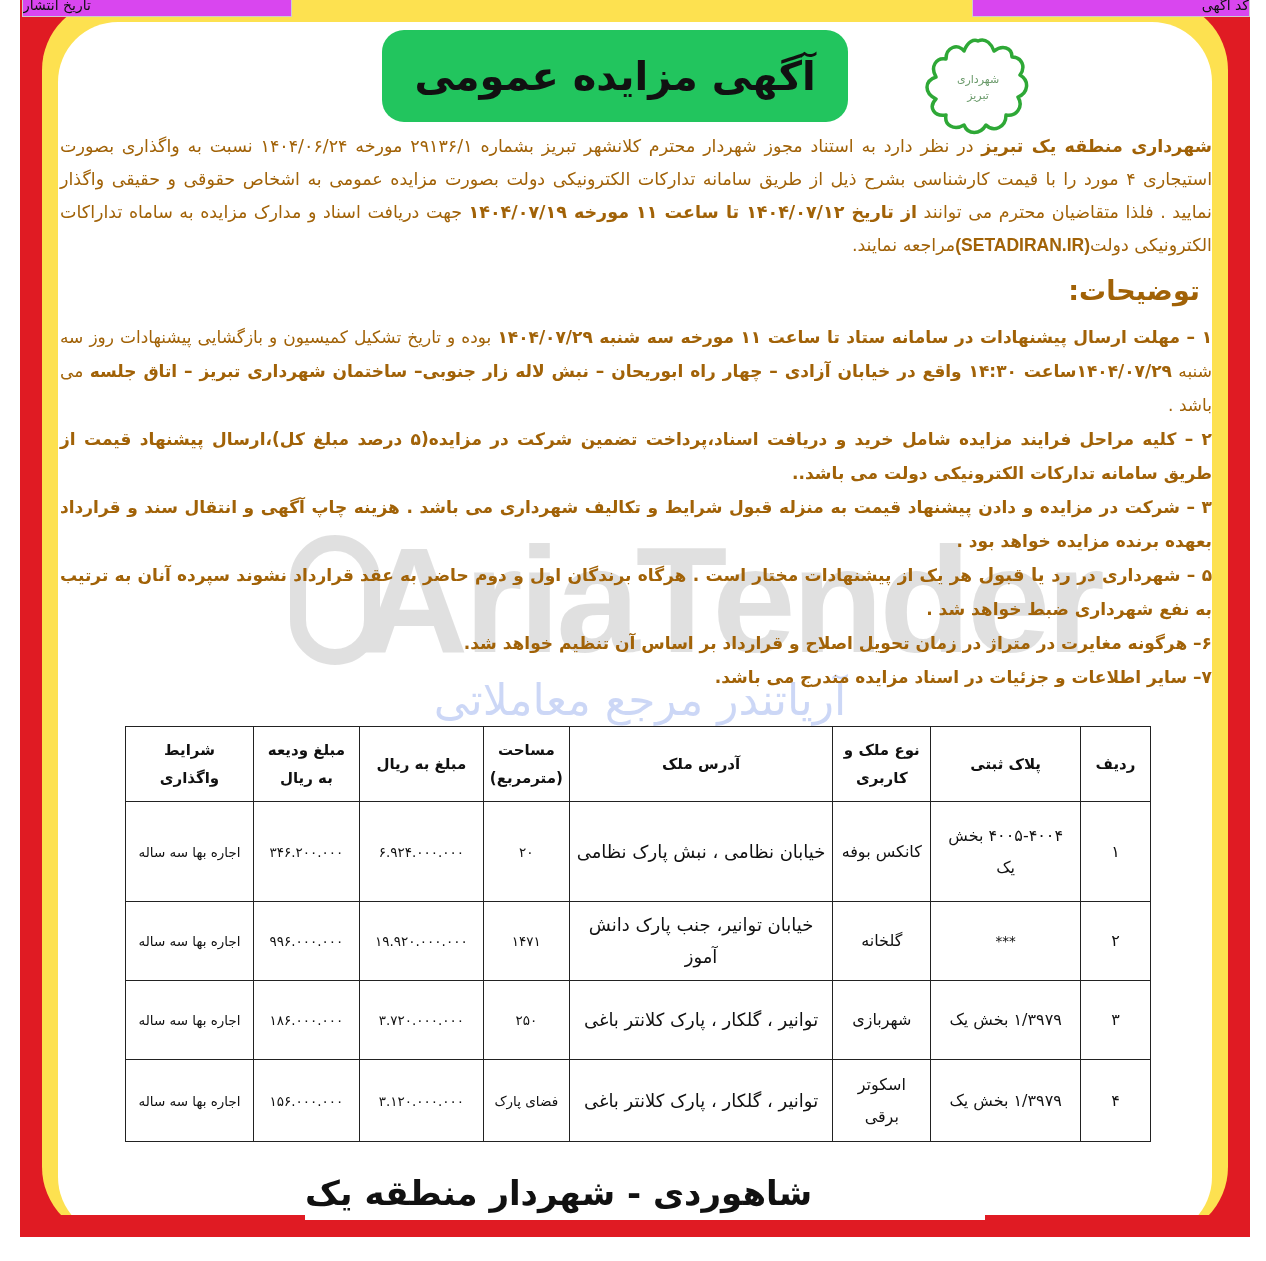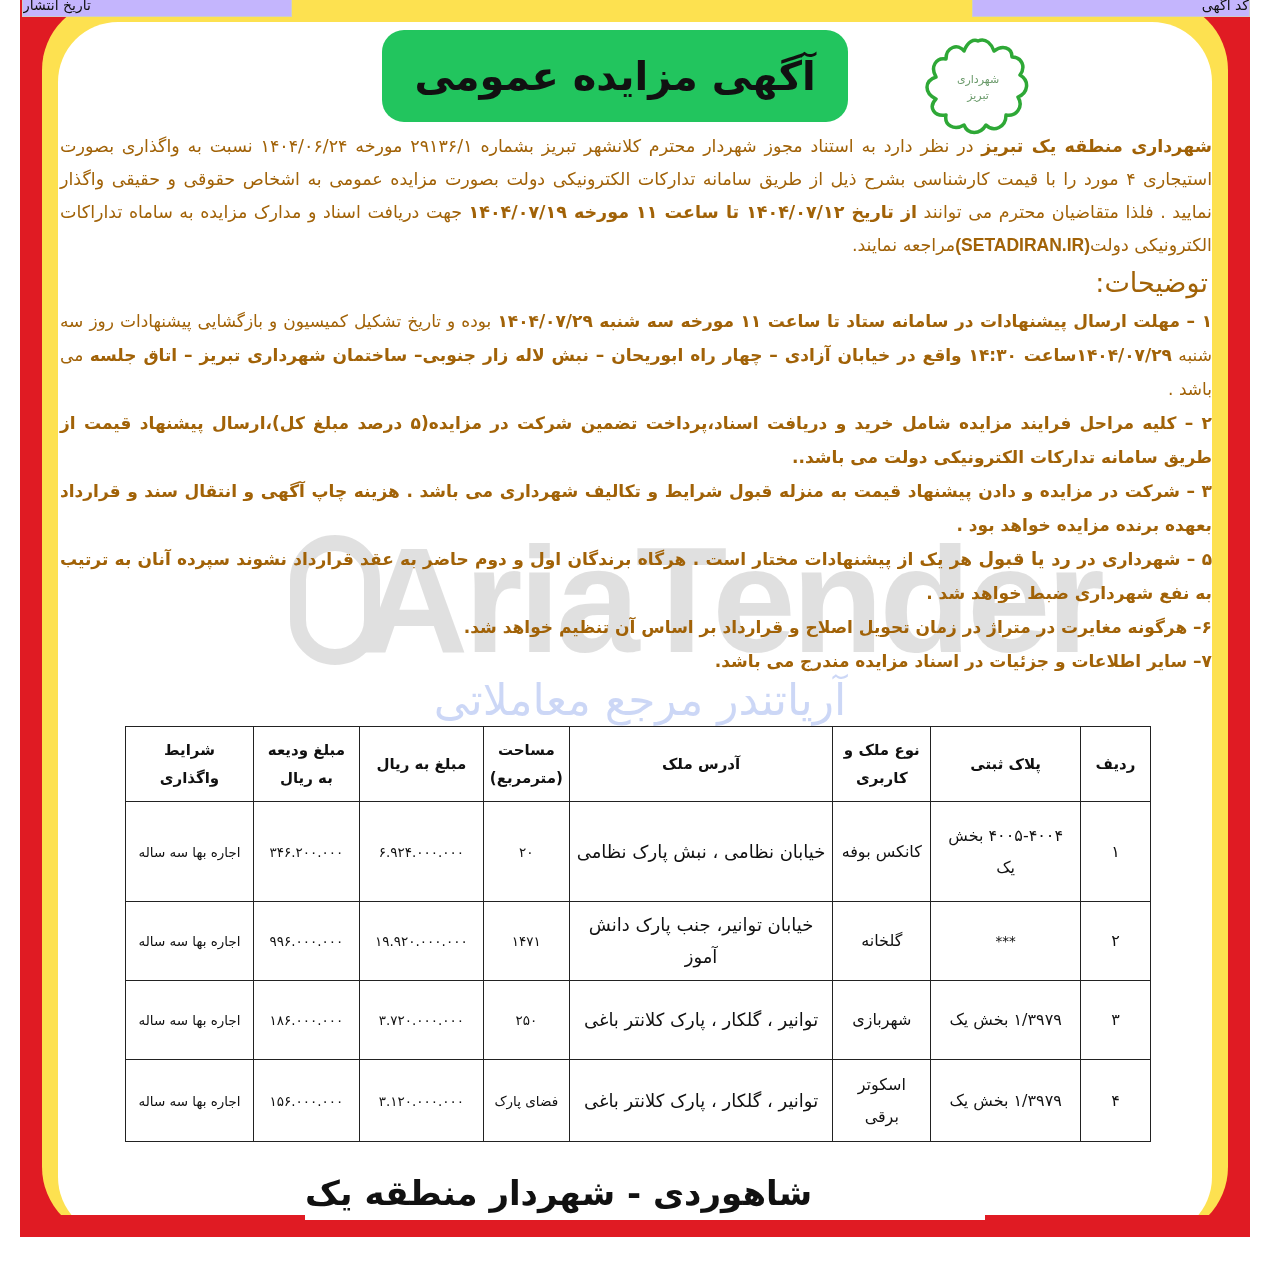--- a/index.html
+++ b/index.html
@@ -10,39 +10,39 @@
   .frame-red { position:absolute; left:20px; top:0; width:1230px; height:1237px; background:#e01b23; }
   .frame-yellow { position:absolute; left:42px; top:0; width:1186px; height:1237px; background:#fde150;
                   border-radius:70px 70px 70px 70px / 70px 70px 70px 70px; }
   .frame-yellow-top { position:absolute; left:120px; top:0; width:1030px; height:40px; background:#fde150; }
   .frame-white { position:absolute; left:58px; top:22px; width:1154px; height:1215px; background:#ffffff;
                  border-radius:60px 60px 60px 60px; }
   .bottom-red { position:absolute; left:20px; top:1215px; width:1230px; height:22px; background:#e01b23; }
   .bottom-white-tab { position:absolute; left:305px; top:1170px; width:680px; height:50px; background:#fff; }
 
   
-  .hdr-box { position:absolute; top:0; height:16px; background:#c4b5fd; border:1px solid #ccc; border-top:none;
+  .hdr-box { position:absolute; top:0; height:16px; background:#d946ef; border:1px solid #ccc; border-top:none;
              font-size:14px; line-height:10px; overflow:hidden; color:#111; }
   .hdr-left { left:22px; width:268px; }
   .hdr-right { left:972px; width:276px; }
 
   
   .title-pill { position:absolute; left:382px; top:30px; width:466px; height:92px; background:#22c55e;
                 border-radius:22px; display:flex; align-items:center; justify-content:center; }
   .title-text { font-size:40px; font-weight:bold; color:#111; direction:rtl; letter-spacing:-1px; }
 
   
   .logo { position:absolute; left:916px; top:35px; width:125px; height:105px; }
 
   
   .content { position:absolute; left:60px; top:130px; width:1152px; direction:rtl; text-align:justify;
              color:#a16207; font-family:"DejaVu Sans", sans-serif; }
   .para { font-size:17.5px; line-height:33px; margin:0; font-weight:bold; text-align-last:right; }
   .para .em { font-weight:900; }
-  .notes-title { font-size:27px; font-weight:normal; line-height:34px; margin:4px; }
+  .notes-title { font-size:27px; font-weight:bold; line-height:34px; margin:12px; }
   .item { font-size:17px; line-height:34px; margin:0; font-weight:bold; text-align-last:right; }
   .item .em { font-weight:900; }
 
   
   .watermark { position:absolute; left:290px; top:525px; width:700px; height:200px; pointer-events:none; opacity:0.22; }
   .wm-main { position:absolute; left:70px; top:0; font-size:150px; font-weight:bold; color:#777;
              font-family:"Liberation Sans", sans-serif; letter-spacing:-4px; line-height:150px; }
   .wm-sub { position:absolute; left:0; top:150px; width:700px; text-align:center; font-size:44px; color:#1d4ed8;
             direction:rtl; letter-spacing:12px; line-height:50px; }
   .wm-icon { position:absolute; left:0; top:10px; width:90px; height:130px; border:16px solid #777;

